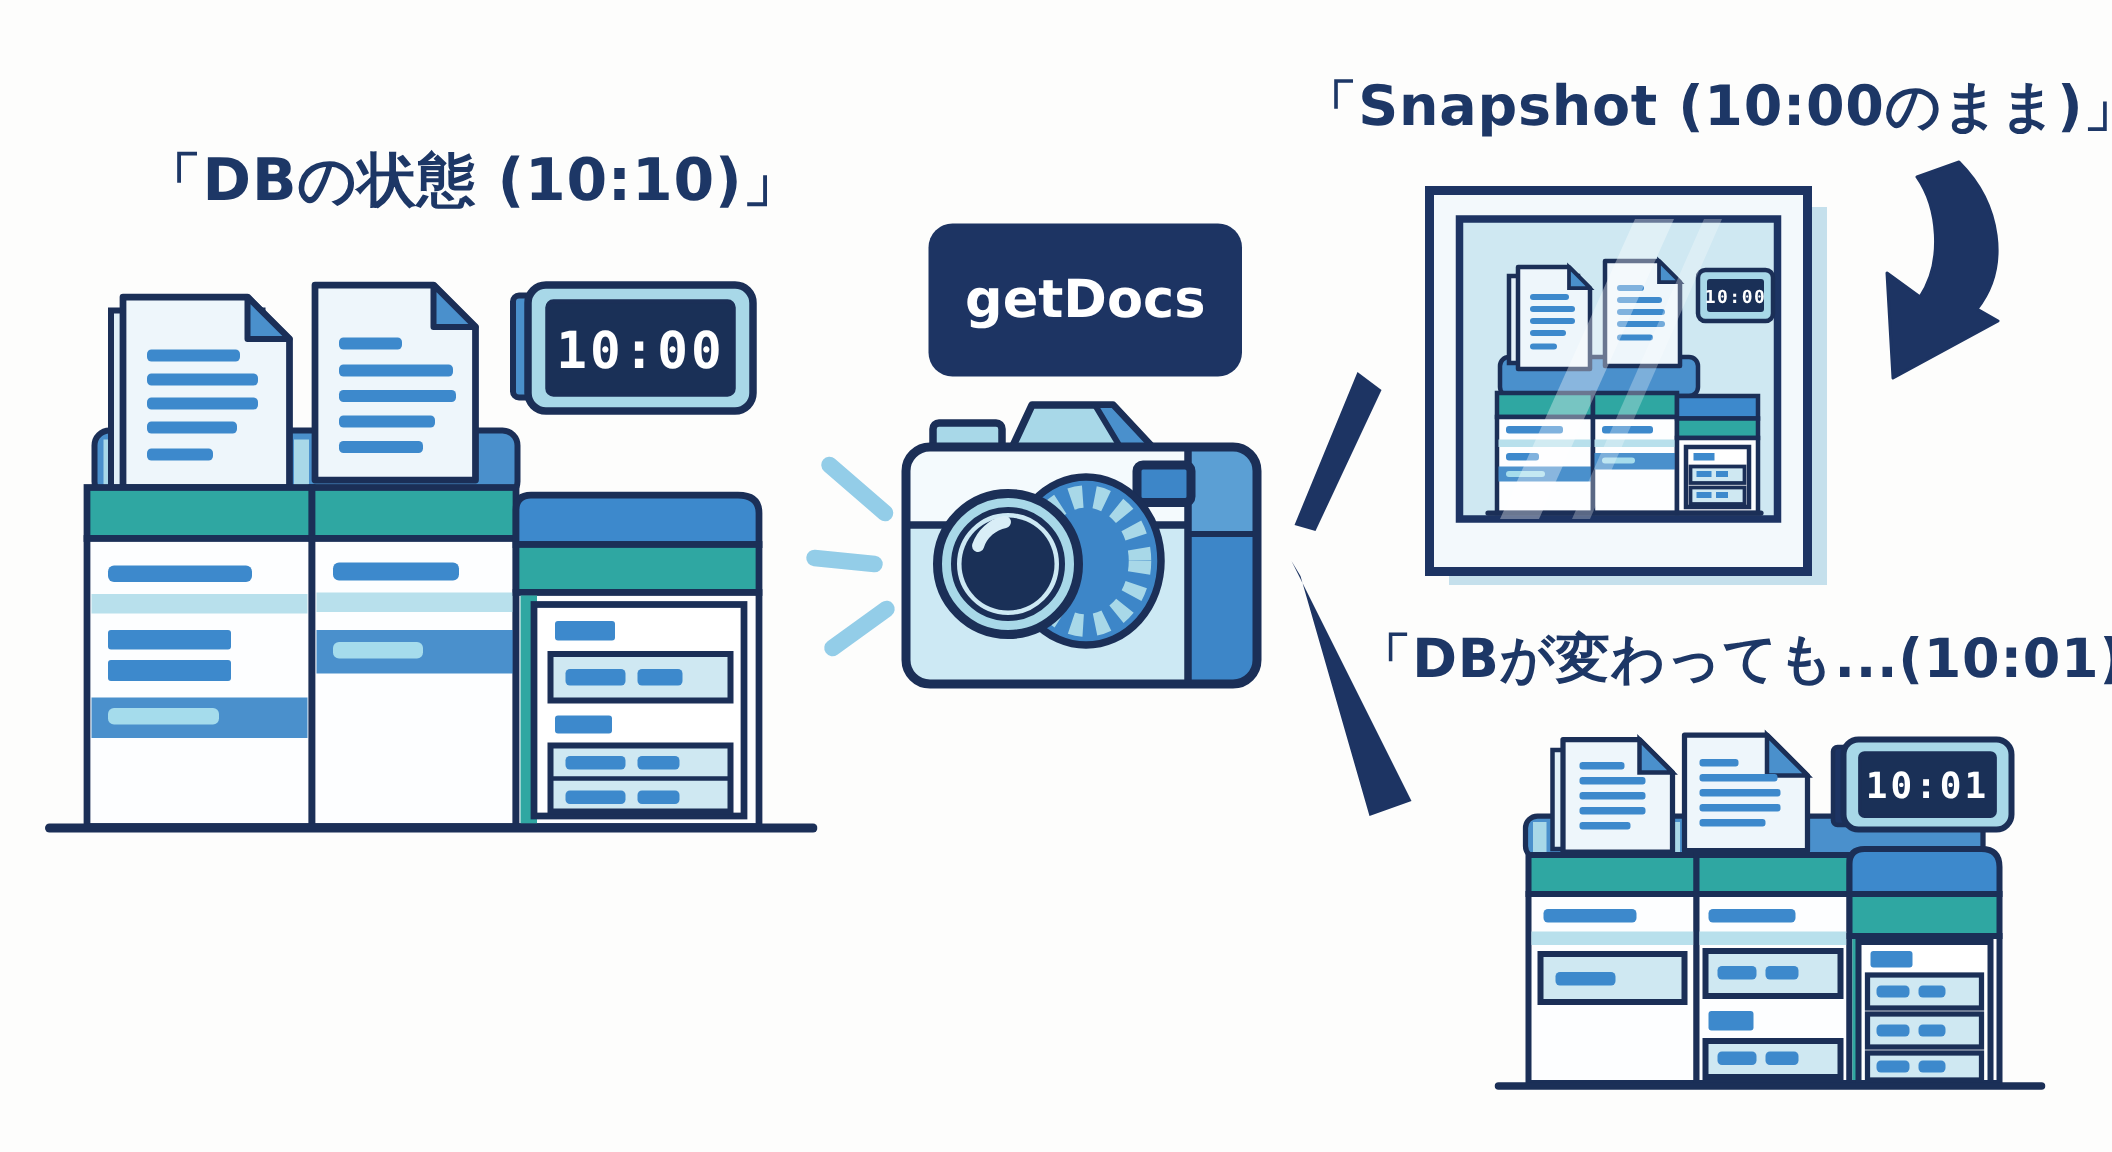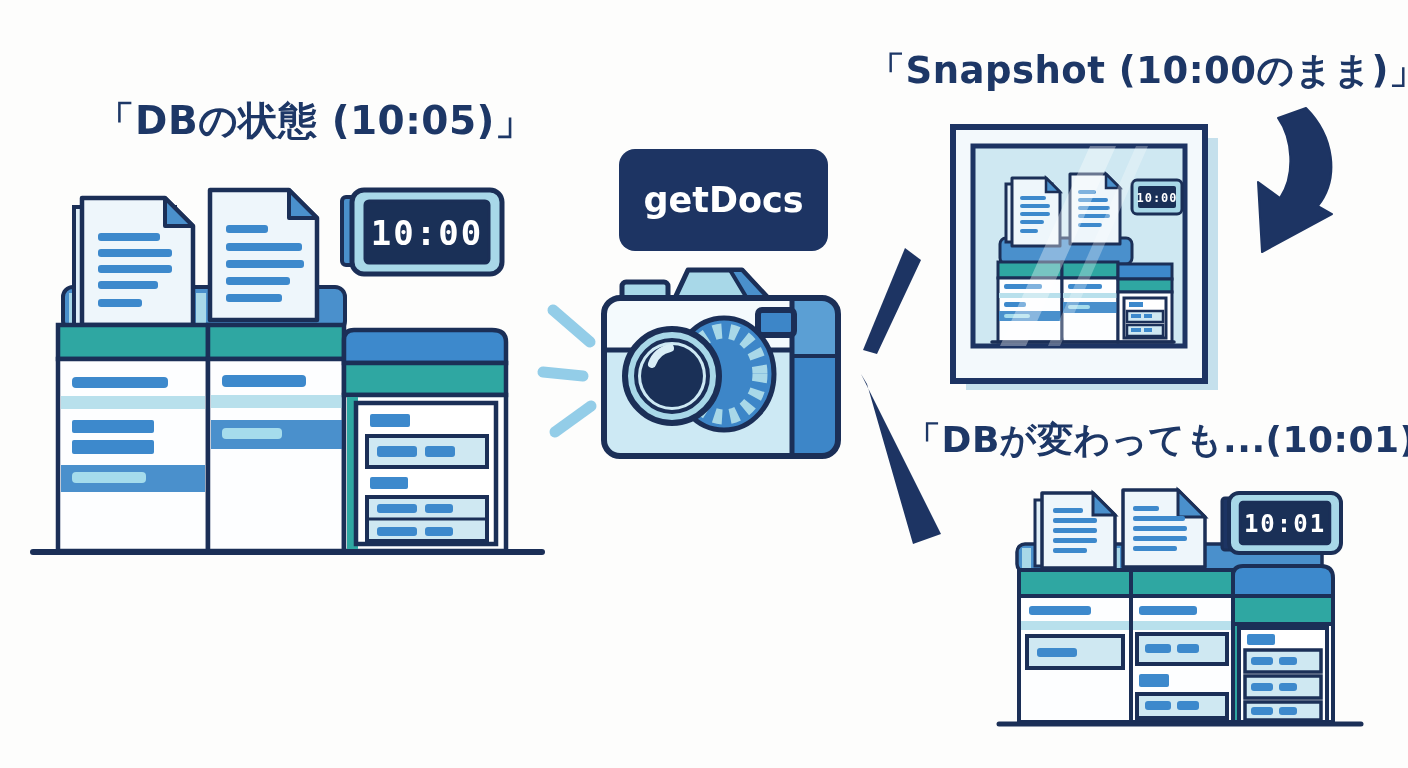--- a/index.html
+++ b/index.html
@@ -28,21 +28,21 @@
     font-family:"DejaVu Sans Mono","Liberation Mono",monospace;
     font-weight:bold;fill:#ffffff;
   }
   svg{display:block;}
 </style>
 </head>
 <body>
 
 <div class="canvas">
 
-  <div class="abs title" id="left-title">「DBの状態 (10:05)」</div>
+  <div class="abs title" id="left-title">「DBの状態 (10:10)」</div>
   <div class="abs title" id="snapshot-title">「Snapshot (10:00のまま)」</div>
   <div class="abs title" id="changed-title">「DBが変わっても...(10:01)」</div>
 
   <div class="abs" id="getdocs-label">
     <span class="l1">getDocs</span>
   </div>
 
   <svg class="abs" style="left:30px;top:183px;" width="515" height="378" viewBox="0 0 515 378">
 
     <g>

